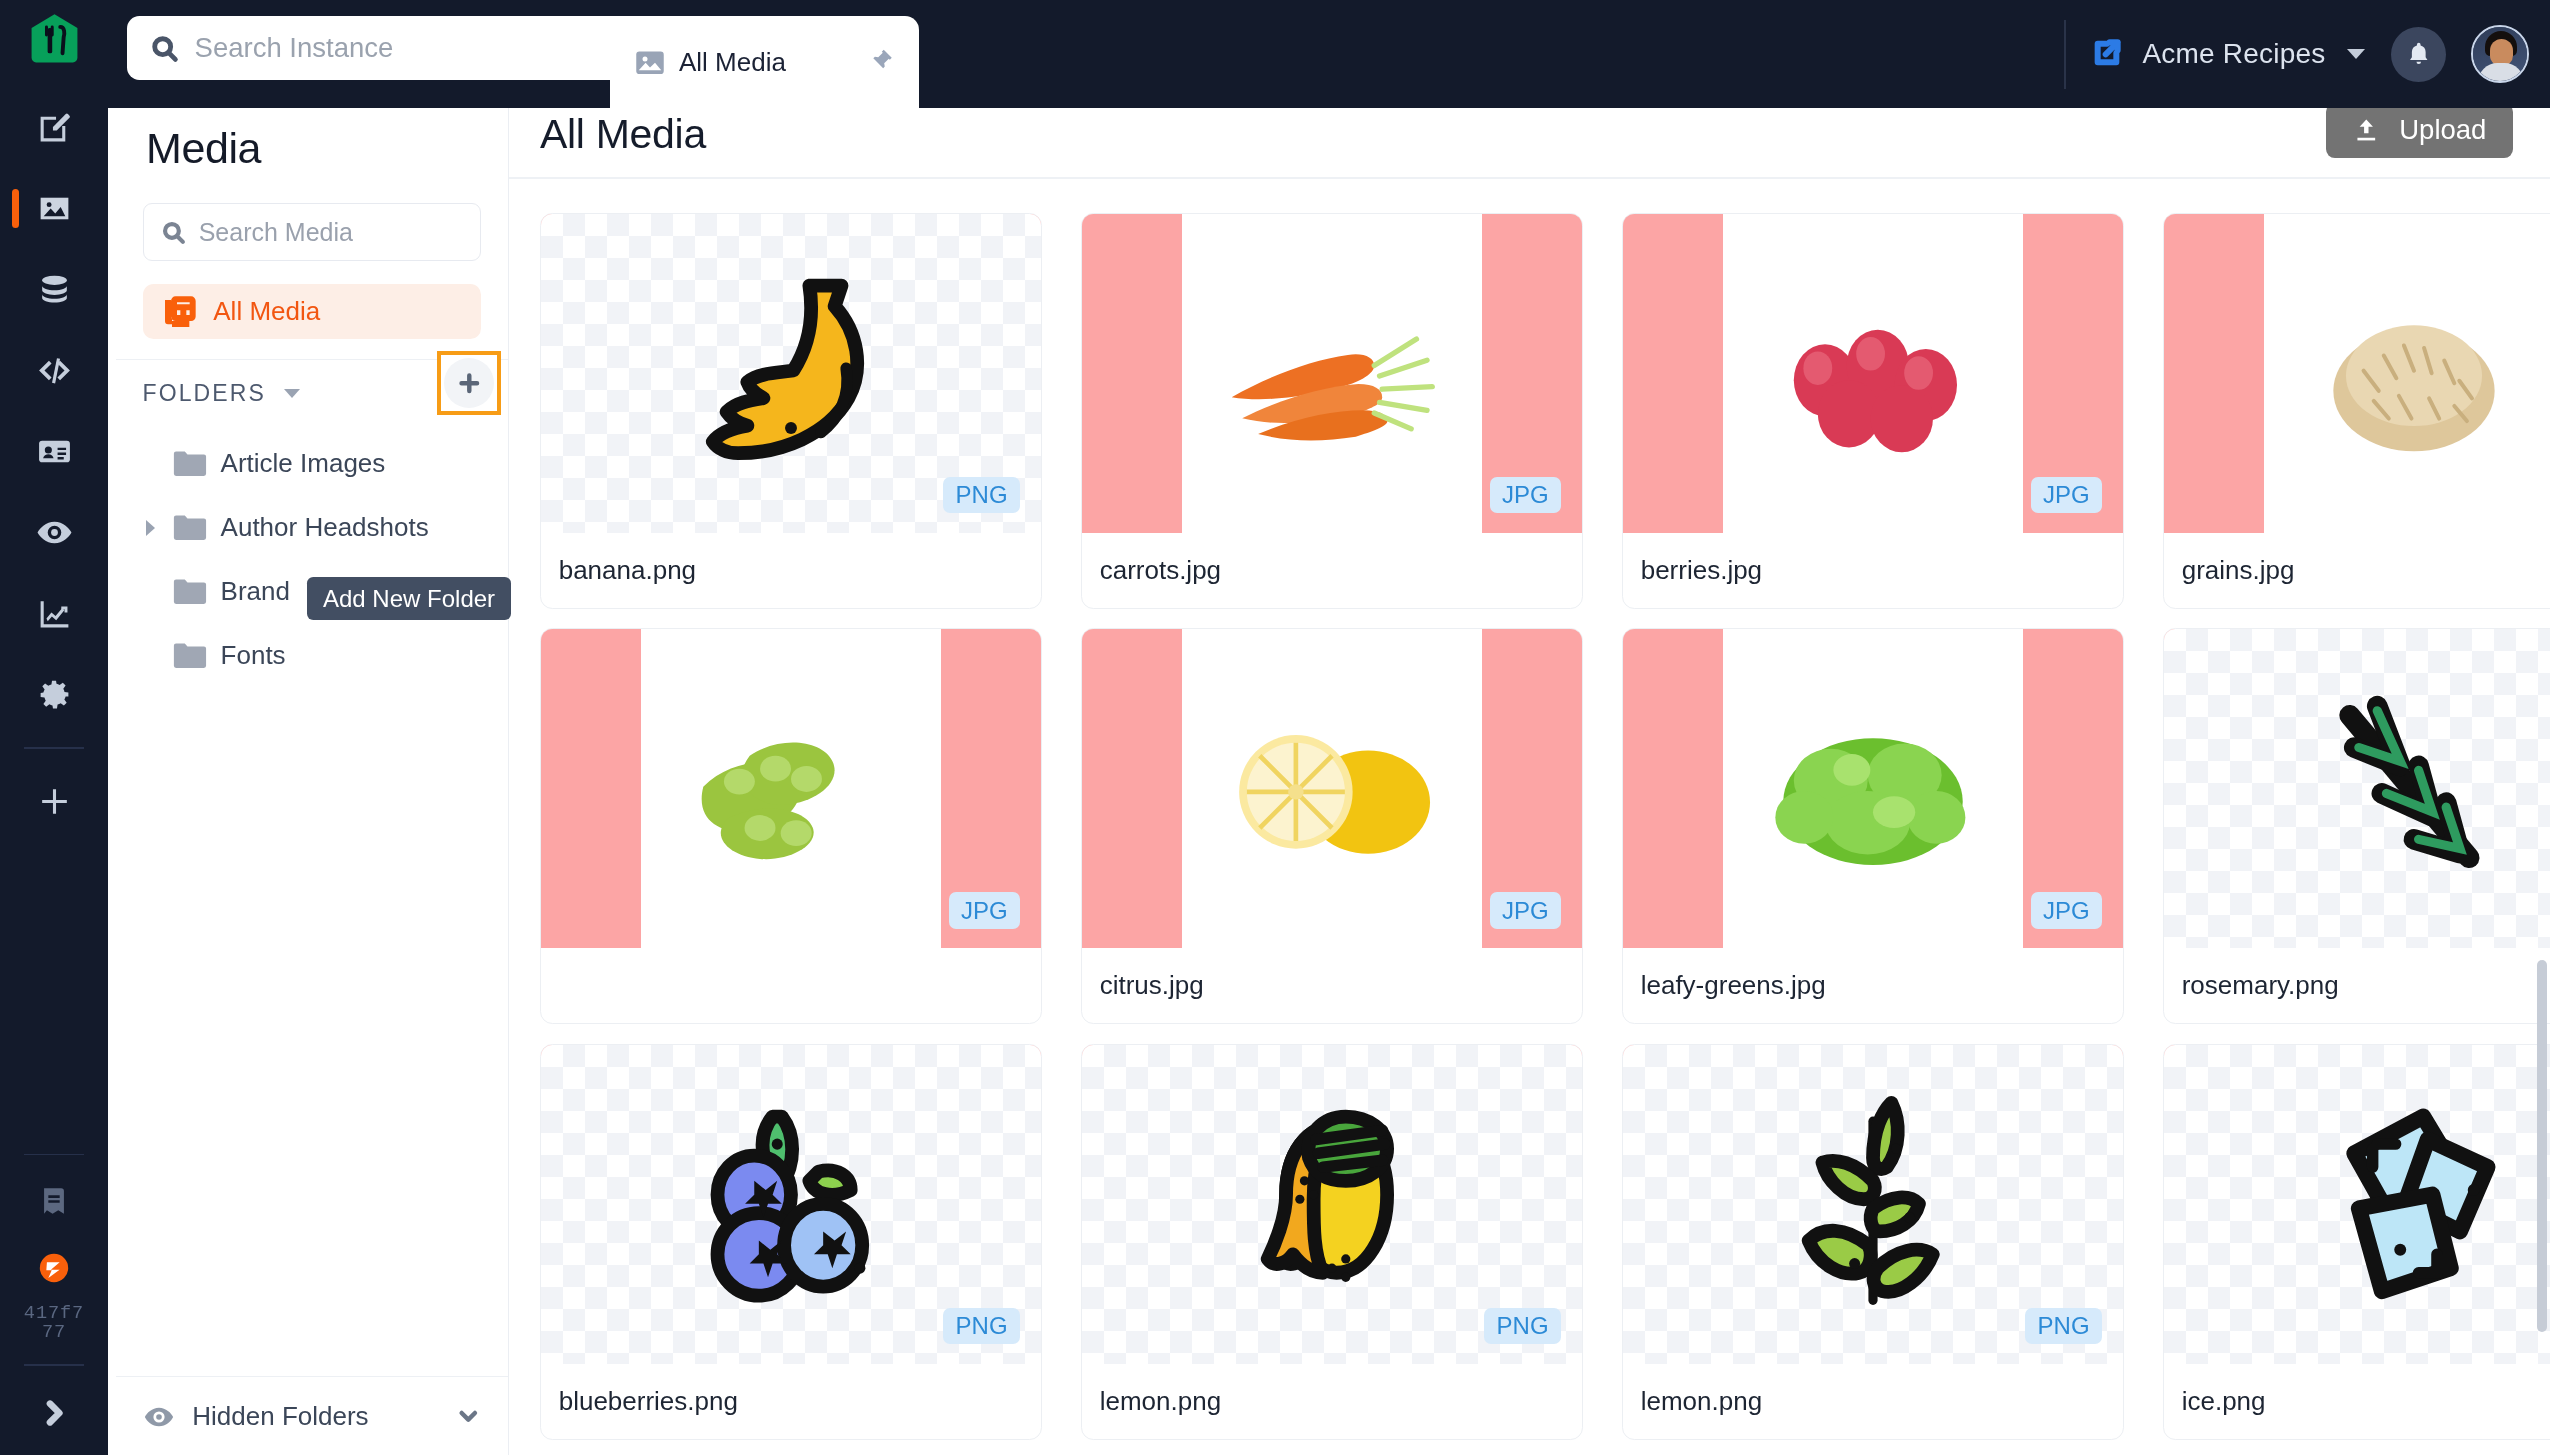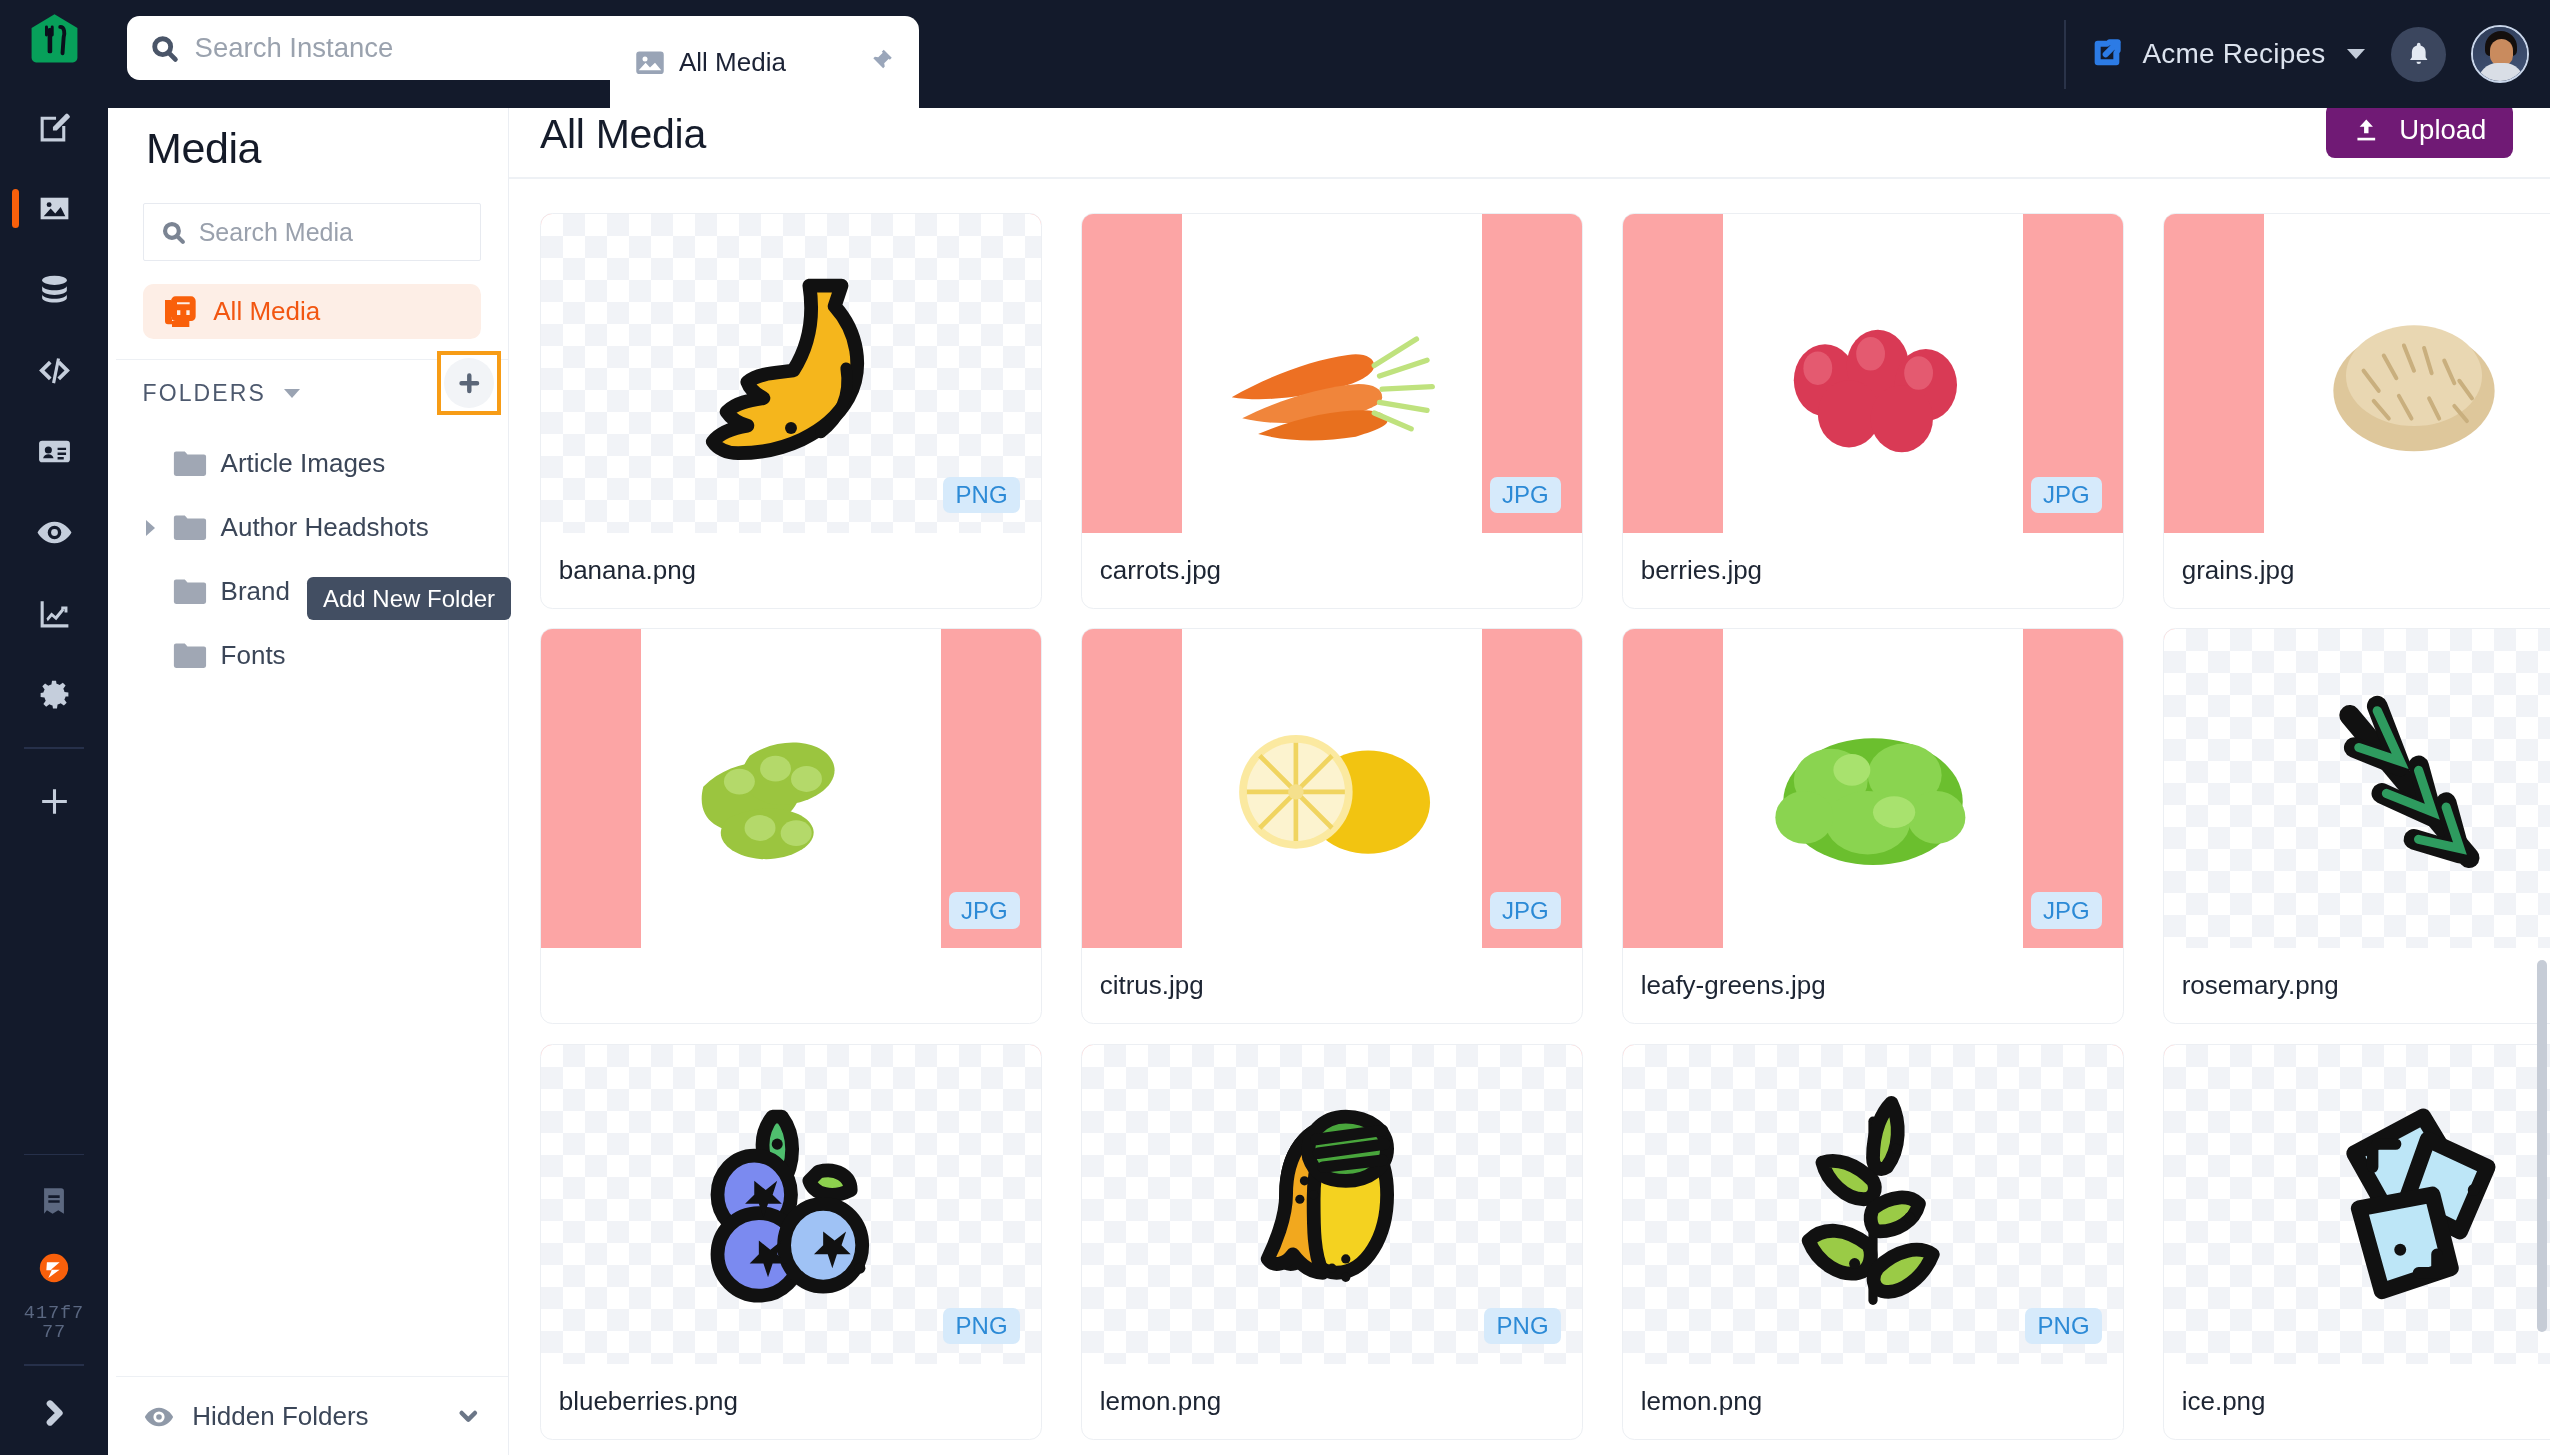--- a/index.html
+++ b/index.html
@@ -91,21 +91,21 @@
   .av-body { position: absolute; left: 5.3px; bottom: -5.3px; width: 46px; height: 23px; background: #D9DEE6; border-radius: 19.5px 19.5px 0 0; }
 
   
   .sidebar {
     position: absolute; left: 116px; top: 92px; width: 393px; height: 1364px;
     background: #fff; border-right: 1.8px solid #EBEEF3; border-radius: 16px 0 0 0;
     z-index: 20; display: flex; flex-direction: column;
   }
   .sb-title { font-size: 43px; color: #141A28; font-weight: 400; padding: 32px 0 0 30px; letter-spacing: -0.4px; }
   .sb-search {
-    margin: 30px 26.6px 0 26.6px; height: 58px; border: 1.8px solid #E7EAF0; border-radius: 2px;
+    margin: 30px 26.6px 0 26.6px; height: 58px; border: 1.8px solid #E7EAF0; border-radius: 9px;
     display: flex; align-items: center; padding: 0 17.7px; gap: 12.4px;
   }
   .sb-search svg { width: 25px; height: 25px; stroke: #7B8493; fill: none; stroke-width: 4; }
   .sb-search .ph { font-size: 25px; color: #9AA1AD; }
   .sb-allmedia {
     margin: 23px 26.6px 0 26.6px; height: 55px; background: #FDEEE6; border-radius: 10.6px;
     display: flex; align-items: center; padding: 0 21px; gap: 17.7px;
   }
   .sb-allmedia svg { width: 32px; height: 32px; stroke: #F9600B; fill: none; stroke-width: 4.5; stroke-linejoin: round; }
   .sb-allmedia span { font-size: 26px; color: #F25611; }
@@ -138,21 +138,21 @@
   .sb-bottom svg.chev { width: 26.6px; height: 26.6px; stroke: #6B7687; fill: none; stroke-width: 4; stroke-linecap: round; stroke-linejoin: round; }
 
   
   .main {
     position: absolute; left: 501px; top: 92px; width: 2049px; height: 1364px;
     background: #fff; overflow: hidden;
   }
   .main-hd { height: 85px; display: flex; align-items: center; padding: 0 37px 0 39px; position: relative; }
   .main-title { font-size: 41px; color: #151C2B; letter-spacing: -0.3px; }
   .upload-btn {
-    position: absolute; right: 37px; top: 10.6px; height: 55px; background: #701a75;
+    position: absolute; right: 37px; top: 10.6px; height: 55px; background: #737373;
     border-radius: 8.9px; display: flex; align-items: center; gap: 20px; padding: 0 26.6px;
   }
   .upload-btn svg { width: 26.6px; height: 28px; fill: #fff; }
   .upload-btn span { font-size: 27.5px; color: #fff; }
   .main-sep { height: 1.8px; background: #EEF1F5; }
 
   .grid {
     display: grid; grid-template-columns: repeat(4, 502px); gap: 19.5px 39px;
     padding: 34px 0 0 39px; position: relative;
   }

